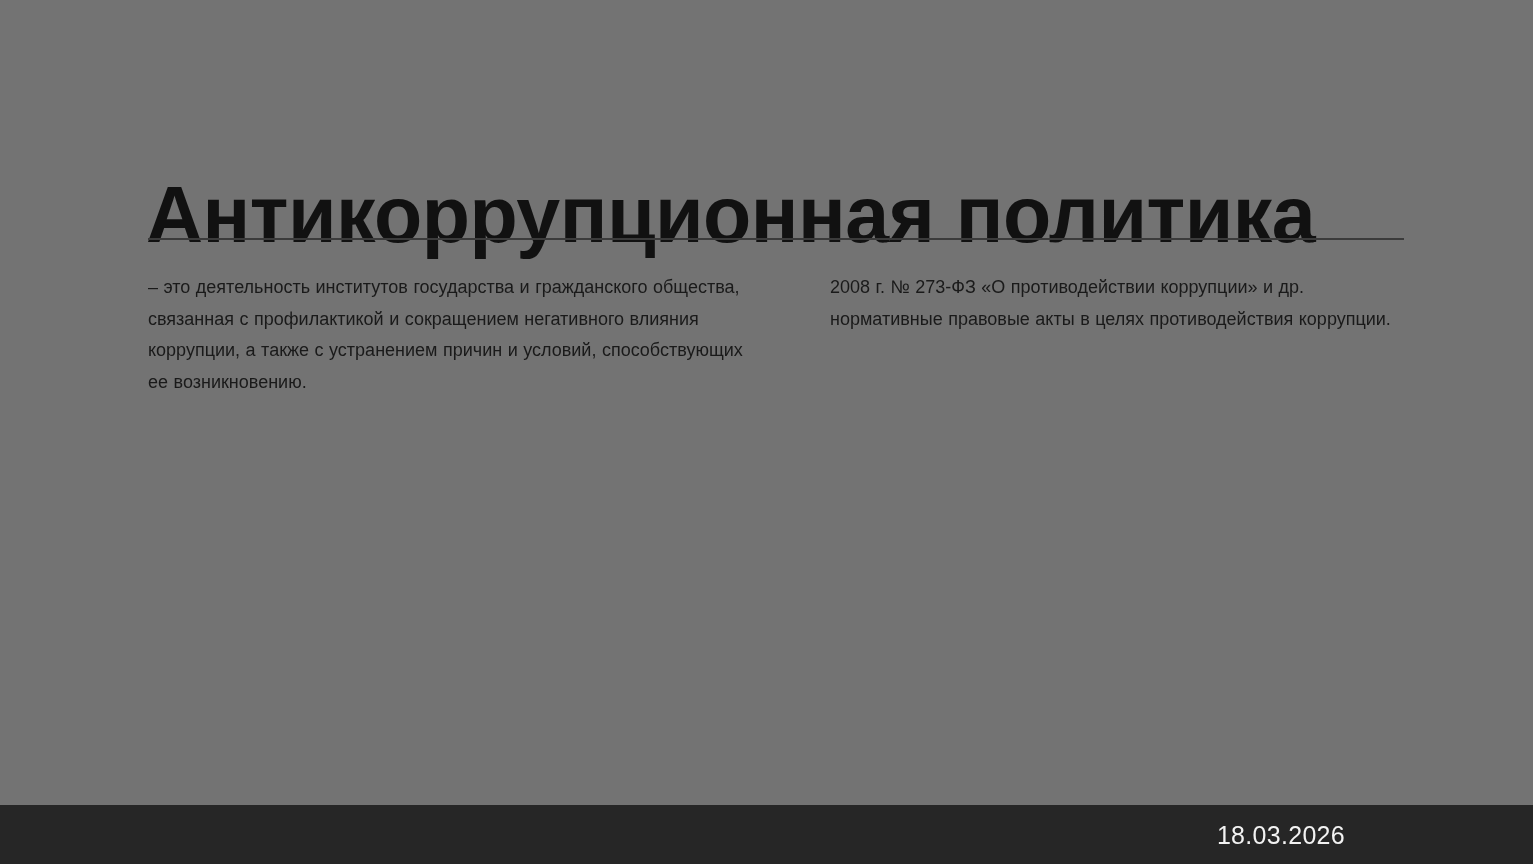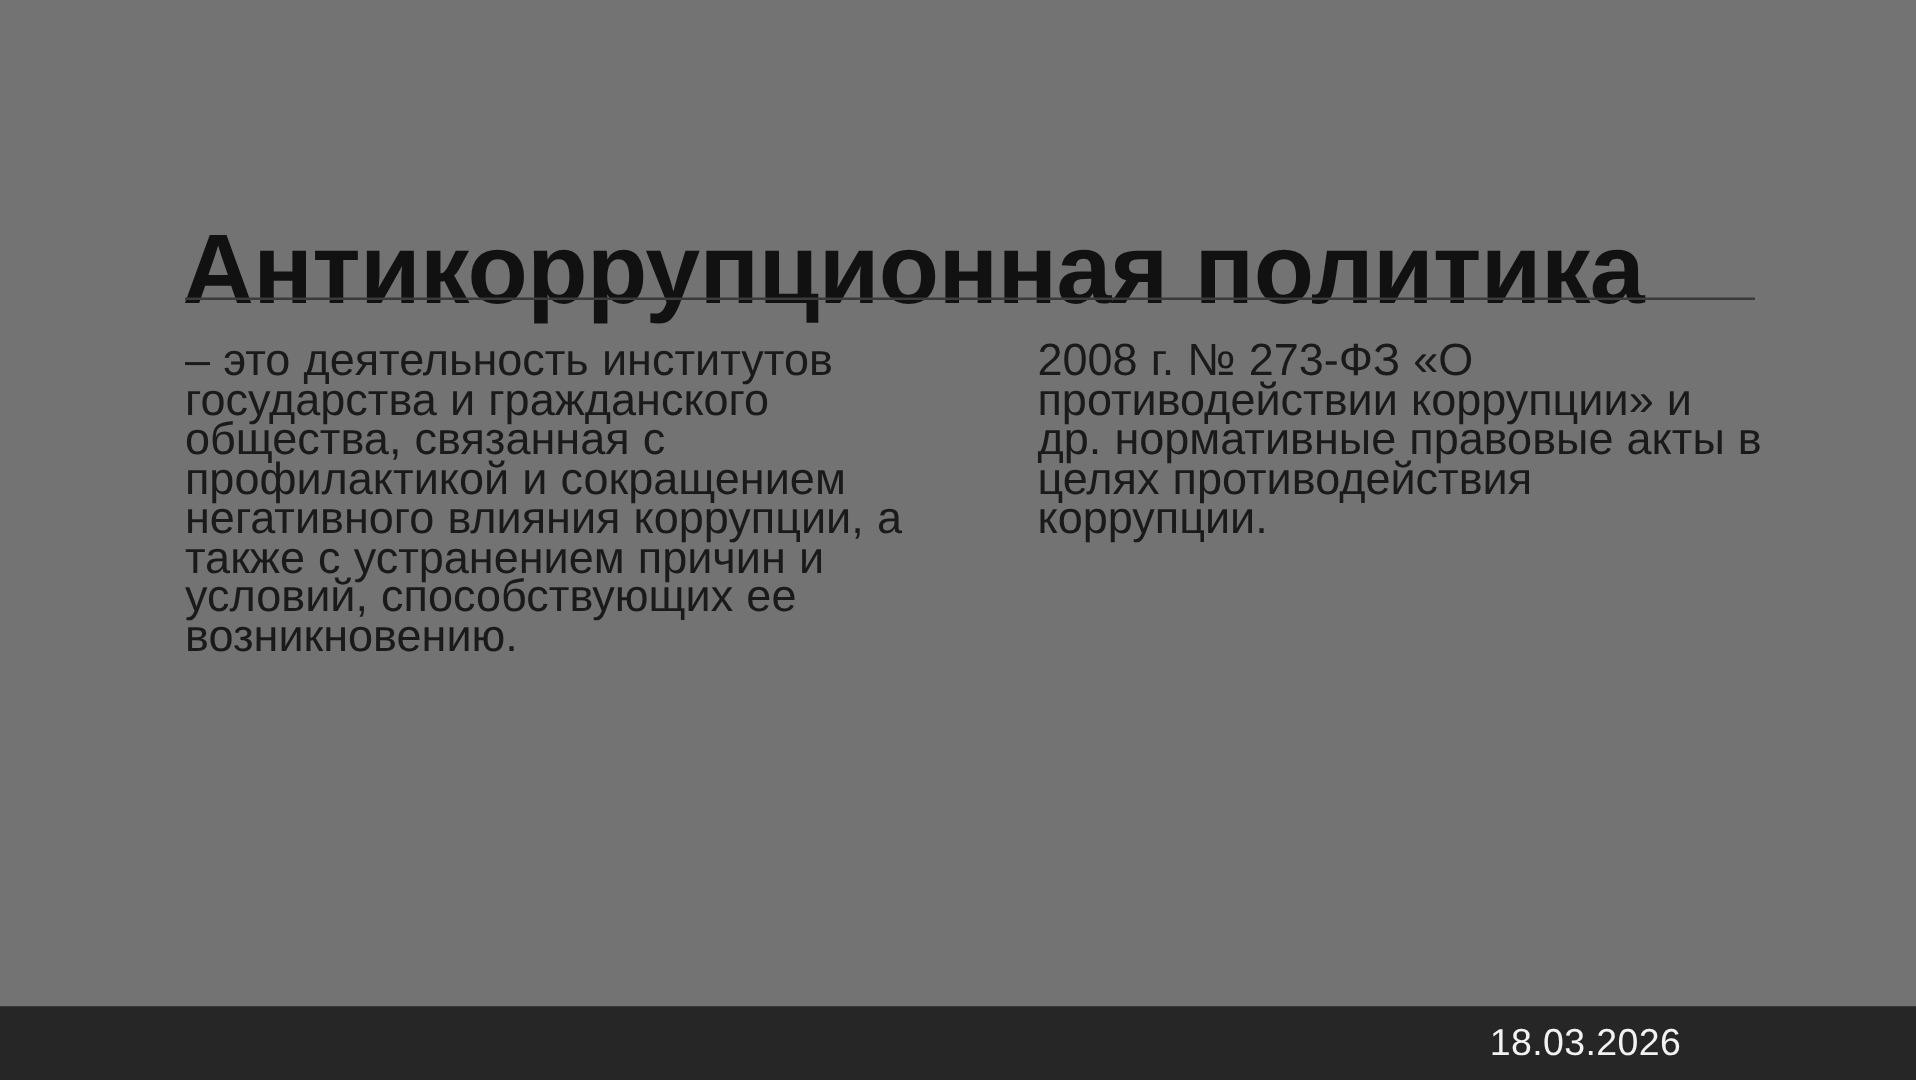--- a/index.html
+++ b/index.html
@@ -66,21 +66,21 @@
     left: 148px;
     width: 600px;
   }
 
   .column-right {
     left: 830px;
     width: 580px;
   }
 
   .para {
-    font-size: 36px;
+    font-size: 18px;
     line-height: 31.5px;
     color: #1a1a1a;
     margin: 0 0 16px 0;
     word-spacing: 0.5px;
   }
 
   .para:last-child {
     margin-bottom: 0;
   }
 
@@ -92,21 +92,21 @@
     width: 1533px;
     height: 59px;
     background: #262626;
   }
 
   .footer-date {
     position: absolute;
     right: 188px;
     top: 50%;
     transform: translateY(-50%);
-    font-size: 30px;
+    font-size: 25px;
     line-height: 1;
     color: #f2f2f2;
     letter-spacing: 0.3px;
     white-space: nowrap;
   }
 </style>
 </head>
 <body>
 
 <div class="slide">

